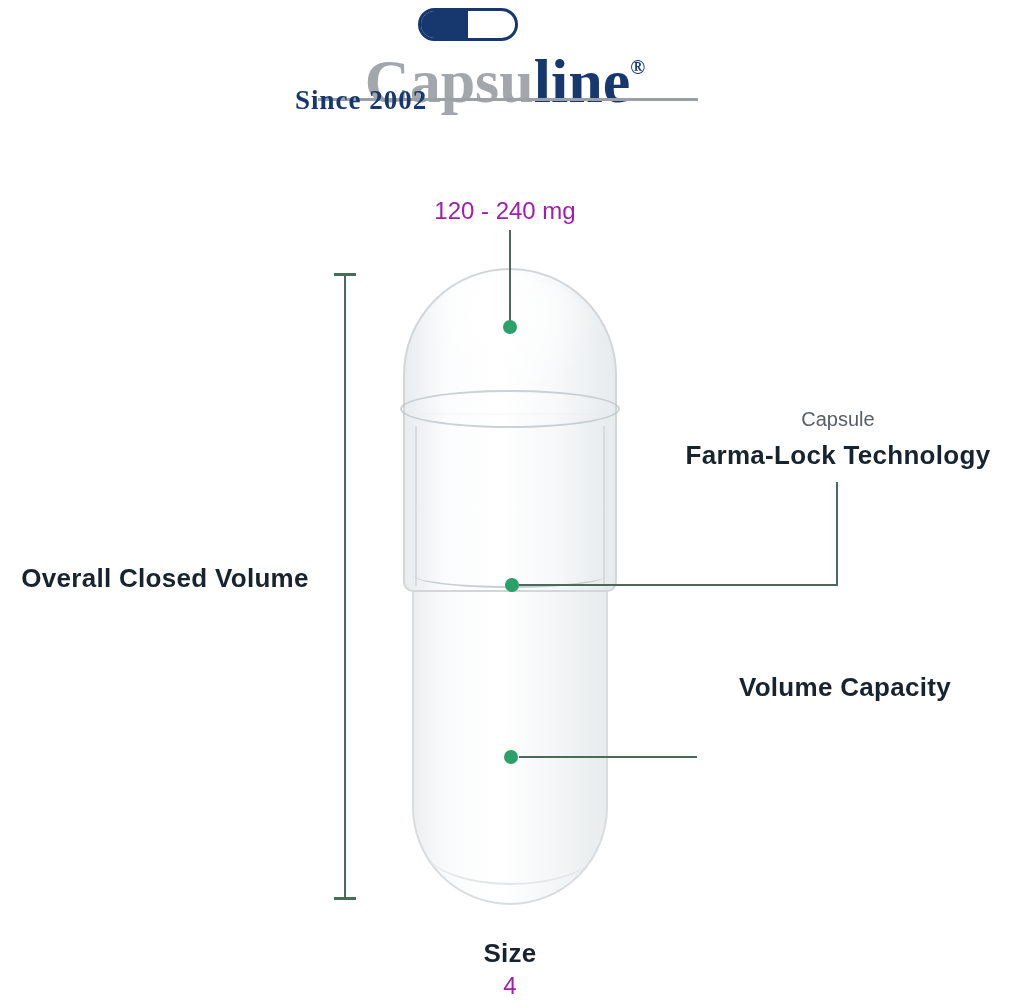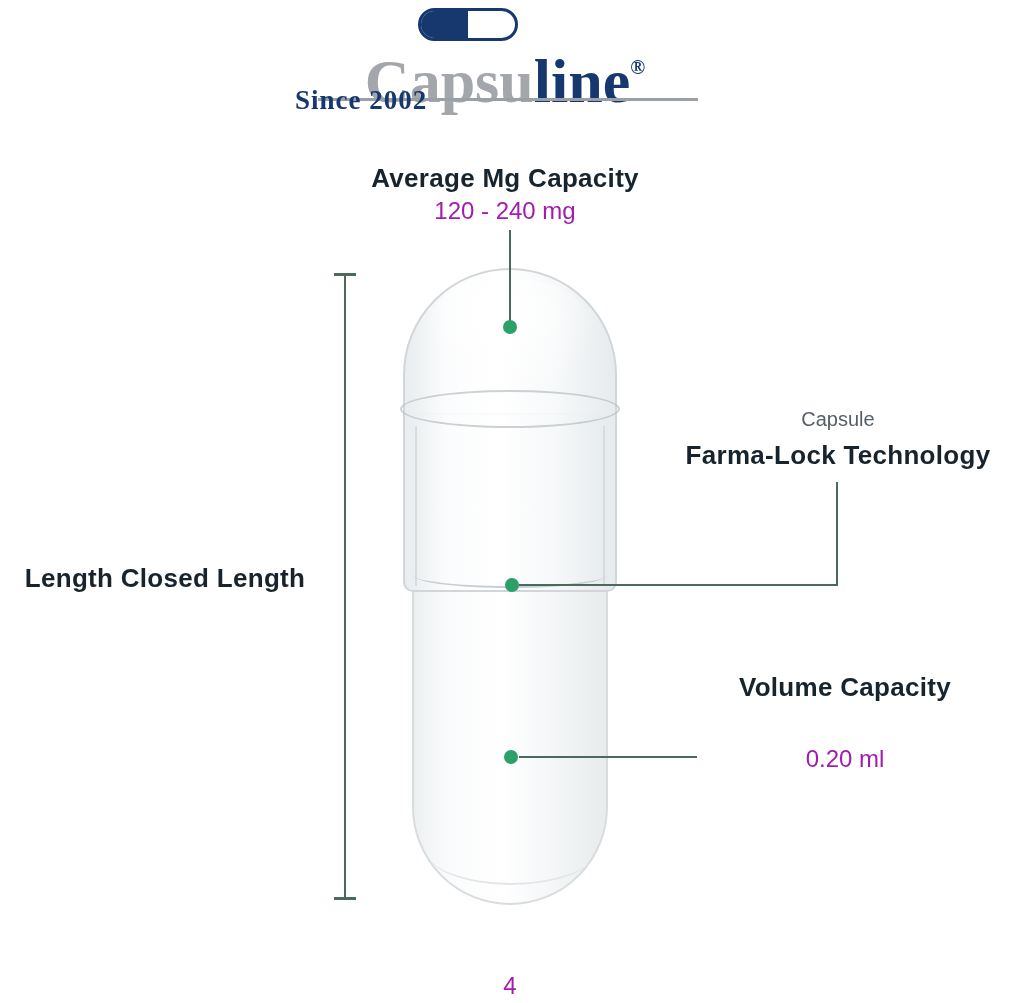--- a/index.html
+++ b/index.html
@@ -72,36 +72,35 @@
     <div class="cap-lower">
       <div class="bottom-arc" style="position:absolute; left:12px; top:400px;"></div>
     </div>
     <div class="cap-upper"></div>
     <div class="rim"></div>
     <div class="wall l"></div>
     <div class="wall r"></div>
     <div class="seam"></div>
   </div>
 
-  <div class="h-title" style="left:255px; top:163px; width:500px;">Average Mg Capacity</div>
   <div class="h-value" style="left:255px; top:197px; width:500px;">120 - 240 mg</div>
   <div class="line v" style="left:509px; top:230px; height:92px;"></div>
   <div class="dot" style="left:503px; top:320px;"></div>
 
-  <div class="h-title" style="left:0px; top:563px; width:330px;">Length Closed Length</div>
+  <div class="h-title" style="left:0px; top:563px; width:330px;">Overall Closed Volume</div>
   <div class="tick" style="left:334px; top:273px;"></div>
   <div class="line v" style="left:344px; top:275px; height:624px;"></div>
   <div class="tick" style="left:334px; top:897px;"></div>
 
   <div class="pretitle" style="left:688px; top:408px; width:300px;">Capsule</div>
   <div class="h-title" style="left:648px; top:440px; width:380px;">Farma-Lock Technology</div>
   <div class="line v" style="left:836px; top:482px; height:103px;"></div>
   <div class="line h" style="left:519px; top:584px; width:319px;"></div>
   <div class="dot" style="left:505px; top:578px;"></div>
 
   <div class="h-title" style="left:695px; top:672px; width:300px;">Volume Capacity</div>
-  <div class="h-value" style="left:695px; top:745px; width:300px;">0.20 ml</div>
   <div class="line h" style="left:519px; top:756px; width:178px;"></div>
   <div class="dot" style="left:504px; top:750px;"></div>
 
+  <div class="h-title" style="left:360px; top:938px; width:300px;">Size</div>
   <div class="h-value" style="left:360px; top:972px; width:300px;">4</div>
 
 </div>
 
 </body></html>

